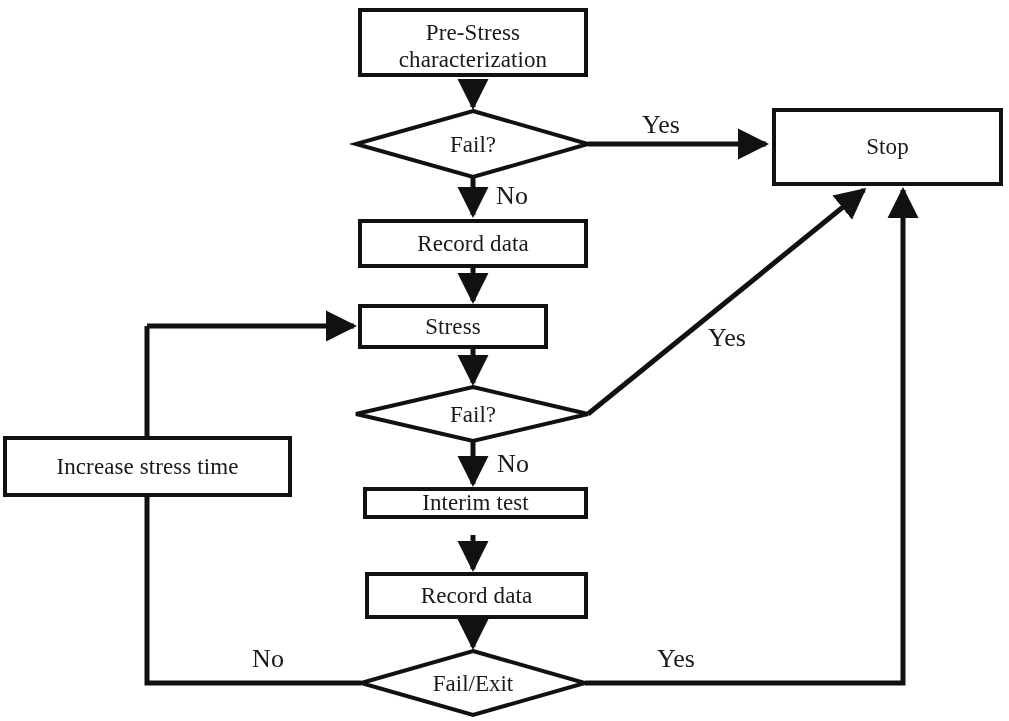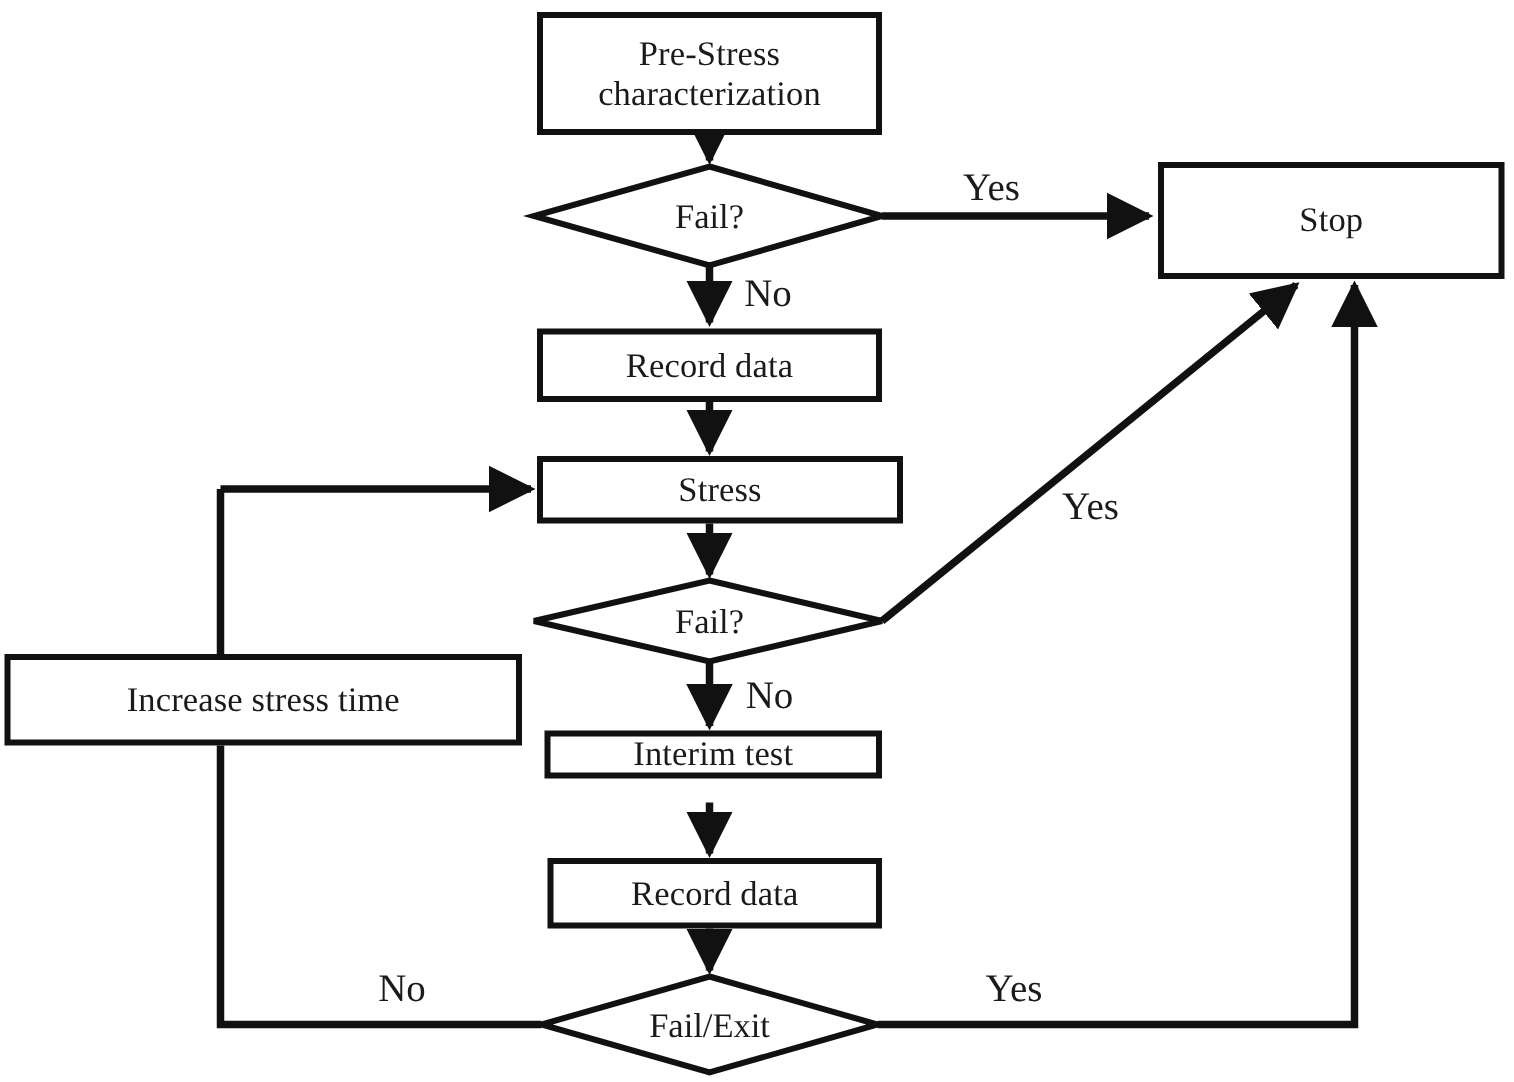--- a/index.html
+++ b/index.html
@@ -100,42 +100,42 @@
 
     <line x1="473" y1="618" x2="473" y2="647" stroke="#111111" stroke-width="5" marker-end="url(#arrowhead)"></line>
 
     <polyline points="585,683 903,683 903,190" fill="none" stroke="#111111" stroke-width="5" stroke-linejoin="miter" marker-end="url(#arrowhead)"></polyline>
 
     <polyline points="361,683 147,683 147,326" fill="none" stroke="#111111" stroke-width="5" stroke-linejoin="miter"></polyline>
 
     <line x1="147" y1="326" x2="354" y2="326" stroke="#111111" stroke-width="5" marker-end="url(#arrowhead)"></line>
   </svg>
 
-  <div class="node-box" style="left:358px; top:8px; width:230px; height:82px;">
+  <div class="node-box" style="left:358px; top:8px; width:230px; height:69px;align-items:flex-end;">
     <span class="node-label">Pre-Stress
 characterization</span>
   </div>
 
   <div class="node-box" style="left:358px; top:219px; width:230px; height:49px;">
     <span class="node-label">Record data</span>
   </div>
 
-  <div class="node-box" style="left:358px; top:304px; width:244px; height:45px;">
+  <div class="node-box" style="left:358px; top:304px; width:190px; height:45px;">
     <span class="node-label">Stress</span>
   </div>
 
   <div class="node-box" style="left:363px; top:487px; width:225px; height:32px;">
     <span class="node-label">Interim test</span>
   </div>
 
   <div class="node-box" style="left:365px; top:572px; width:223px; height:47px;">
     <span class="node-label">Record data</span>
   </div>
 
-  <div class="node-box" style="left:3px; top:436px; width:345px; height:61px;">
+  <div class="node-box" style="left:3px; top:436px; width:289px; height:61px;">
     <span class="node-label">Increase stress time</span>
   </div>
 
   <div class="node-box" style="left:772px; top:108px; width:231px; height:78px;">
     <span class="node-label">Stop</span>
   </div>
 
   <div class="diamond-text" style="left:473px; top:145px;">Fail?</div>
 
   <div class="diamond-text" style="left:473px; top:415px;">Fail?</div>

